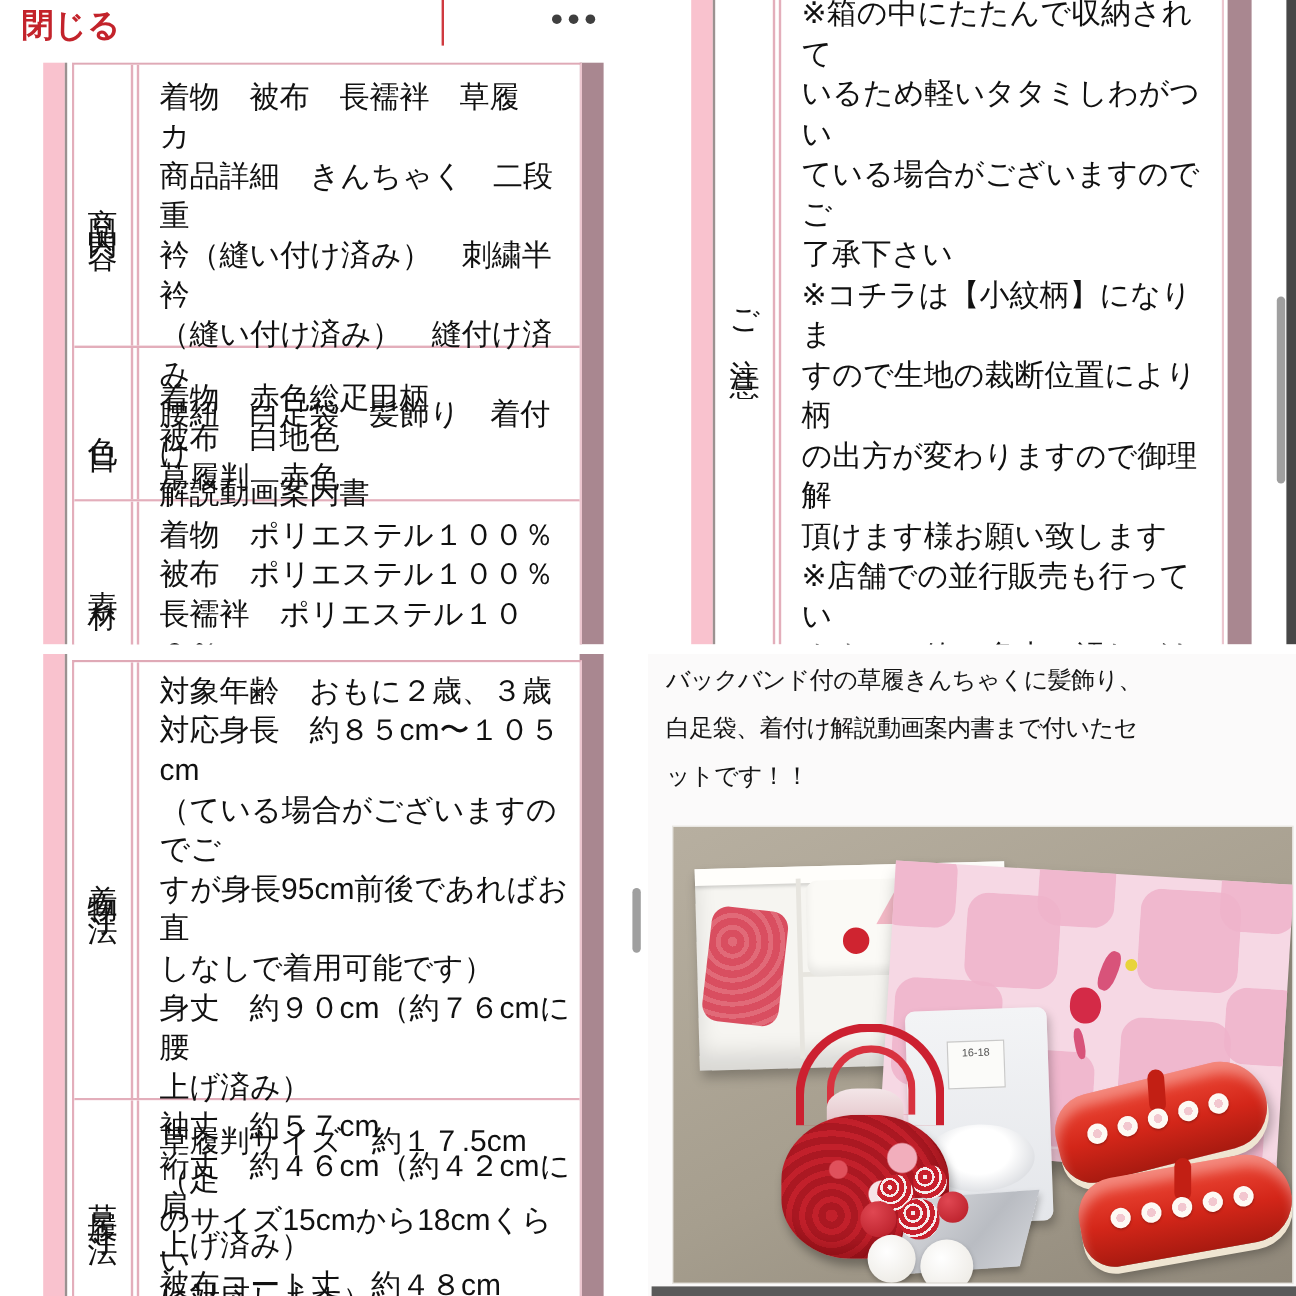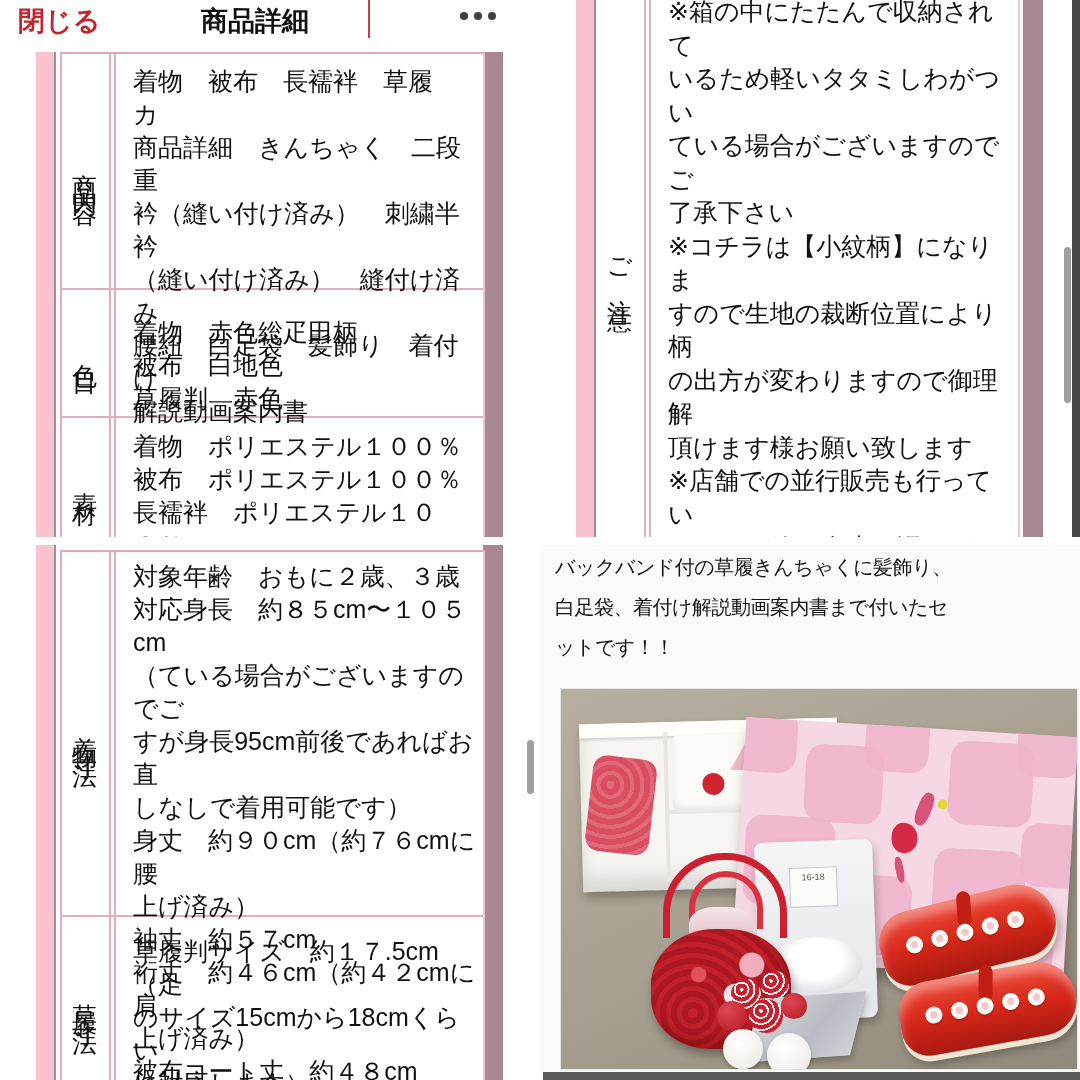--- a/index.html
+++ b/index.html
@@ -108,21 +108,20 @@
   .ball.shibori{background:repeating-radial-gradient(circle at 35% 35%,#f4ecec 0 2px,#c8202c 2px 6px);}
   .ball.solid{background:radial-gradient(circle at 35% 30%,#e04752,#b51a24);}
   .ball.pom{background:radial-gradient(circle at 40% 35%,#ffffff,#e9e6df);box-shadow:0 2px 4px rgba(0,0,0,.25);}
 </style>
 </head>
 <body>
 
 <div class="page">
 
   <div class="abs hdr-close">閉じる</div>
-  <div class="abs hdr-title">商品詳細</div>
   <div class="abs hdr-dots">
     <i></i>
       <i></i>
       <i></i>
   </div>
   <div class="abs hdr-redline"></div>
 
   <div class="abs frag" style="left:0;top:52px;width:540px;height:485px;">
     <div class="abs pinkstrip" style="left:36px;top:0;height:485px;"></div>
     <div class="abs grayline" style="left:54px;top:0;height:485px;"></div>

